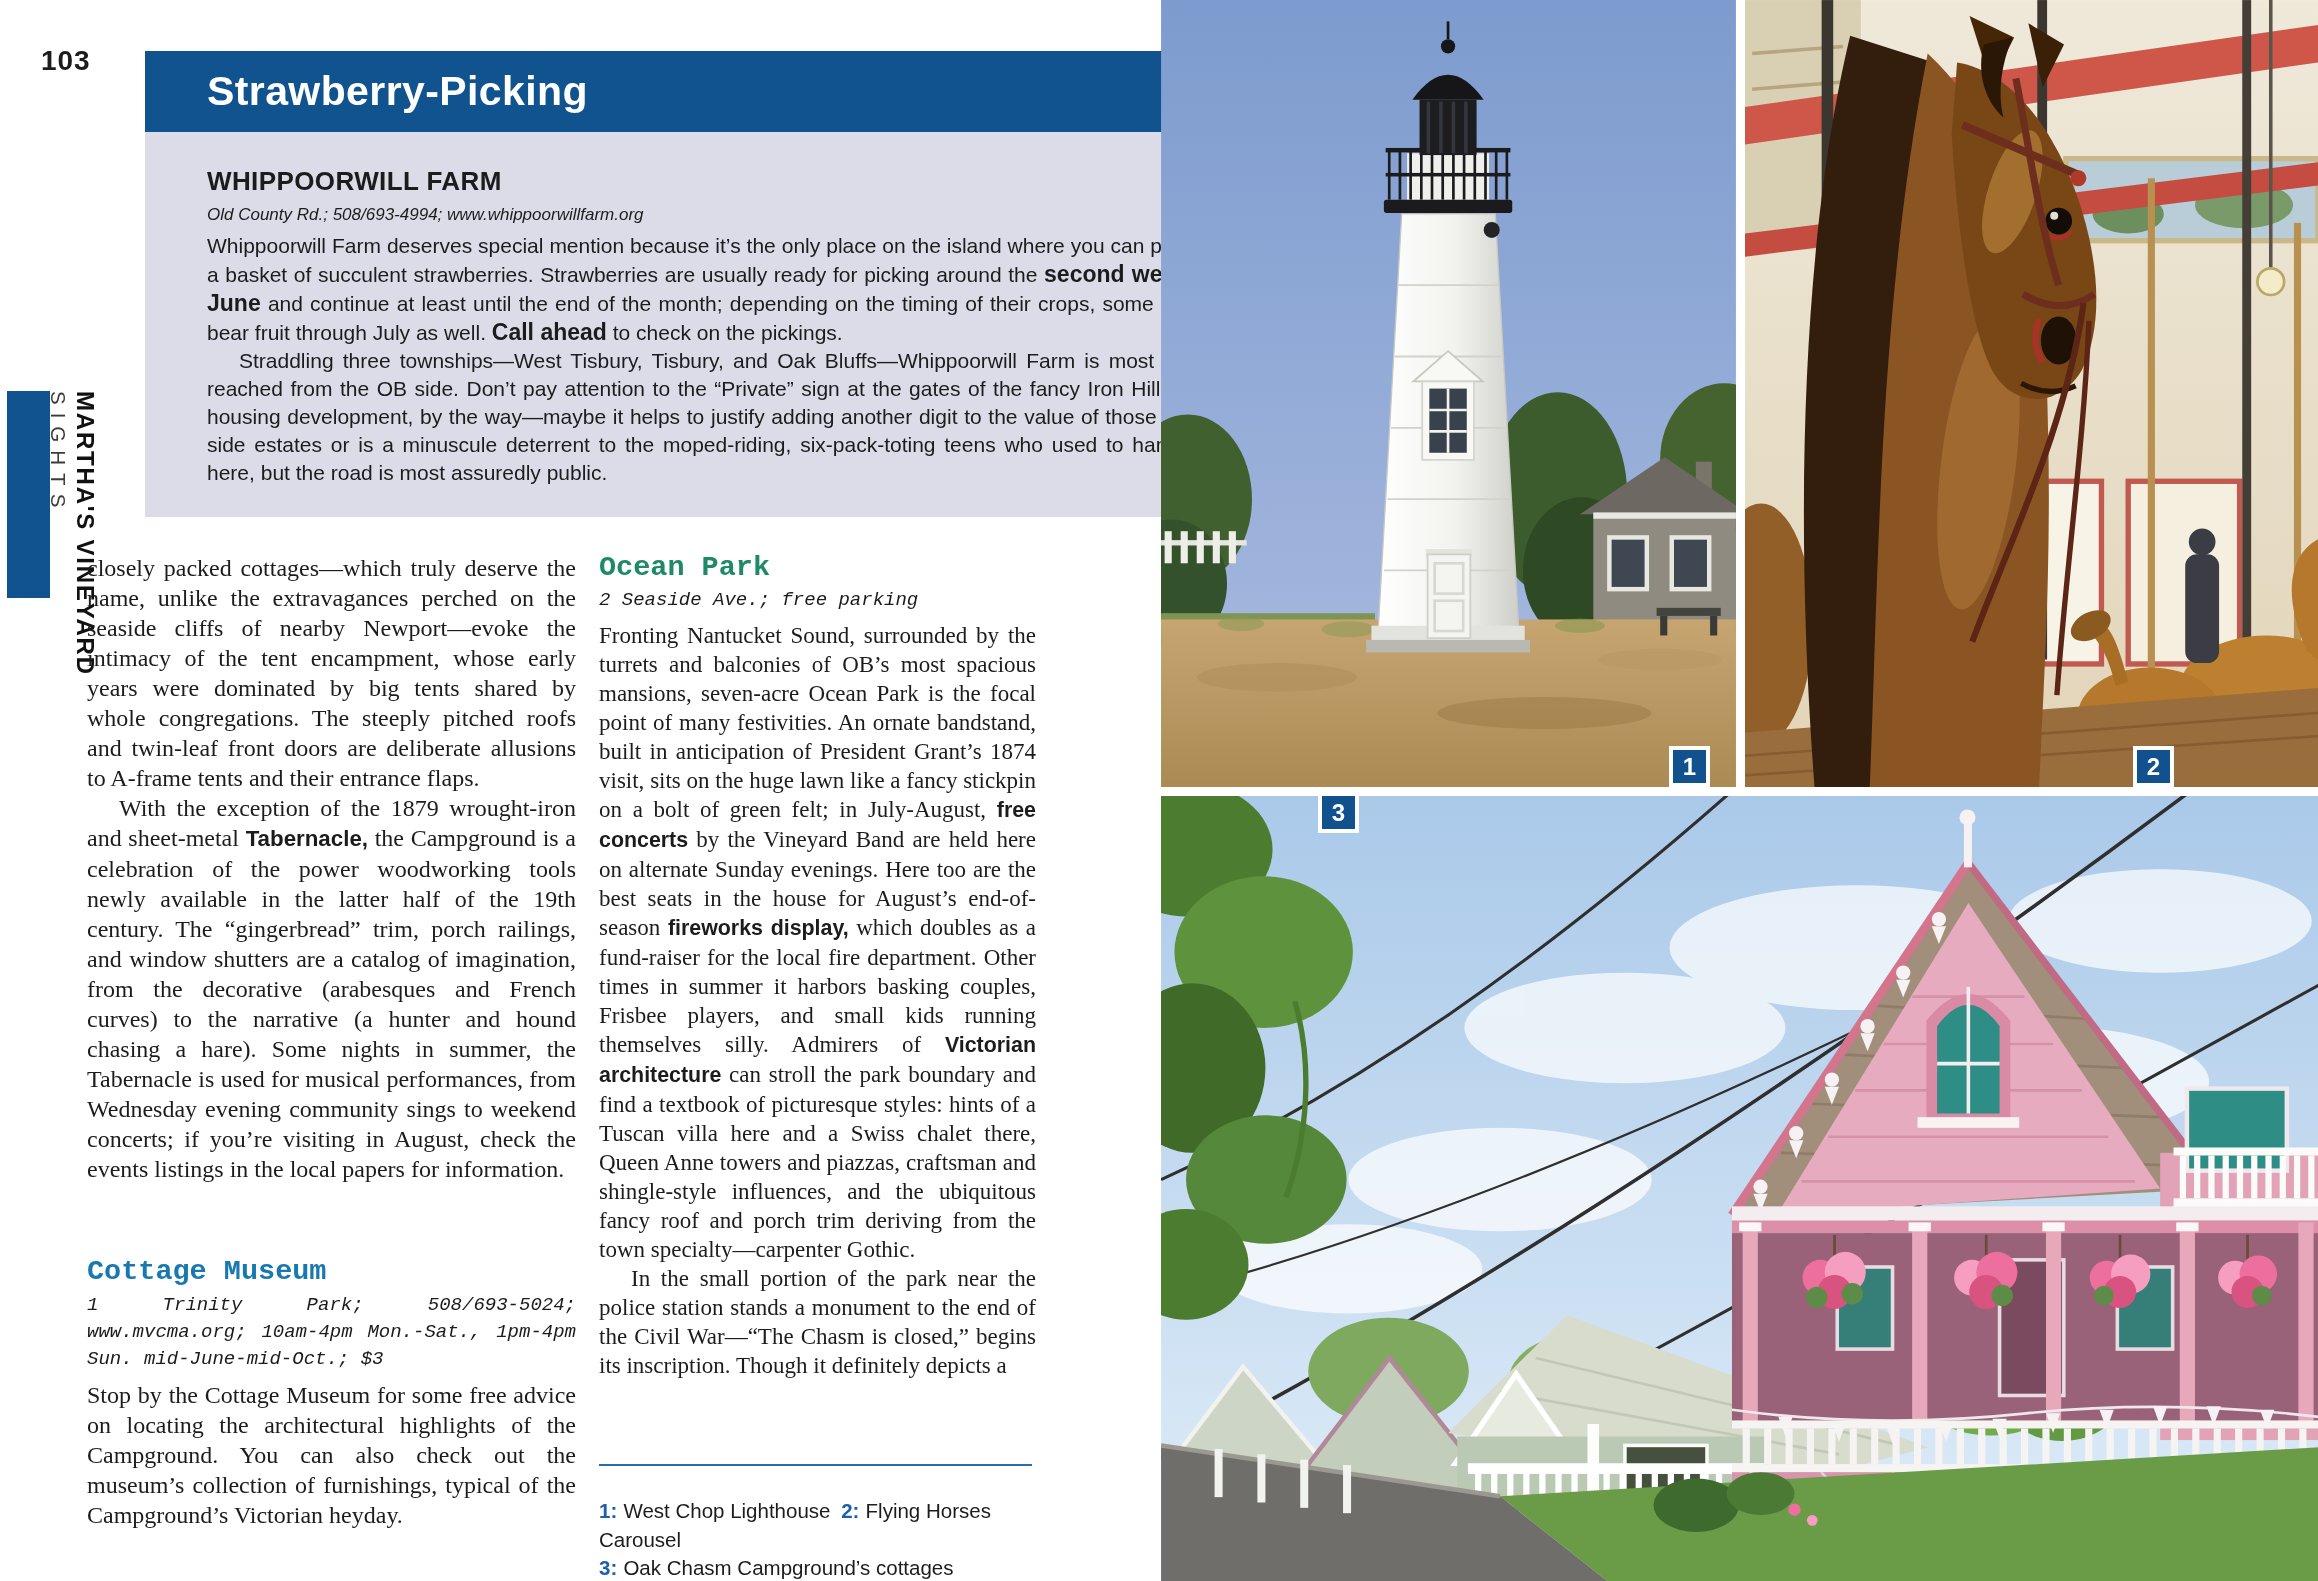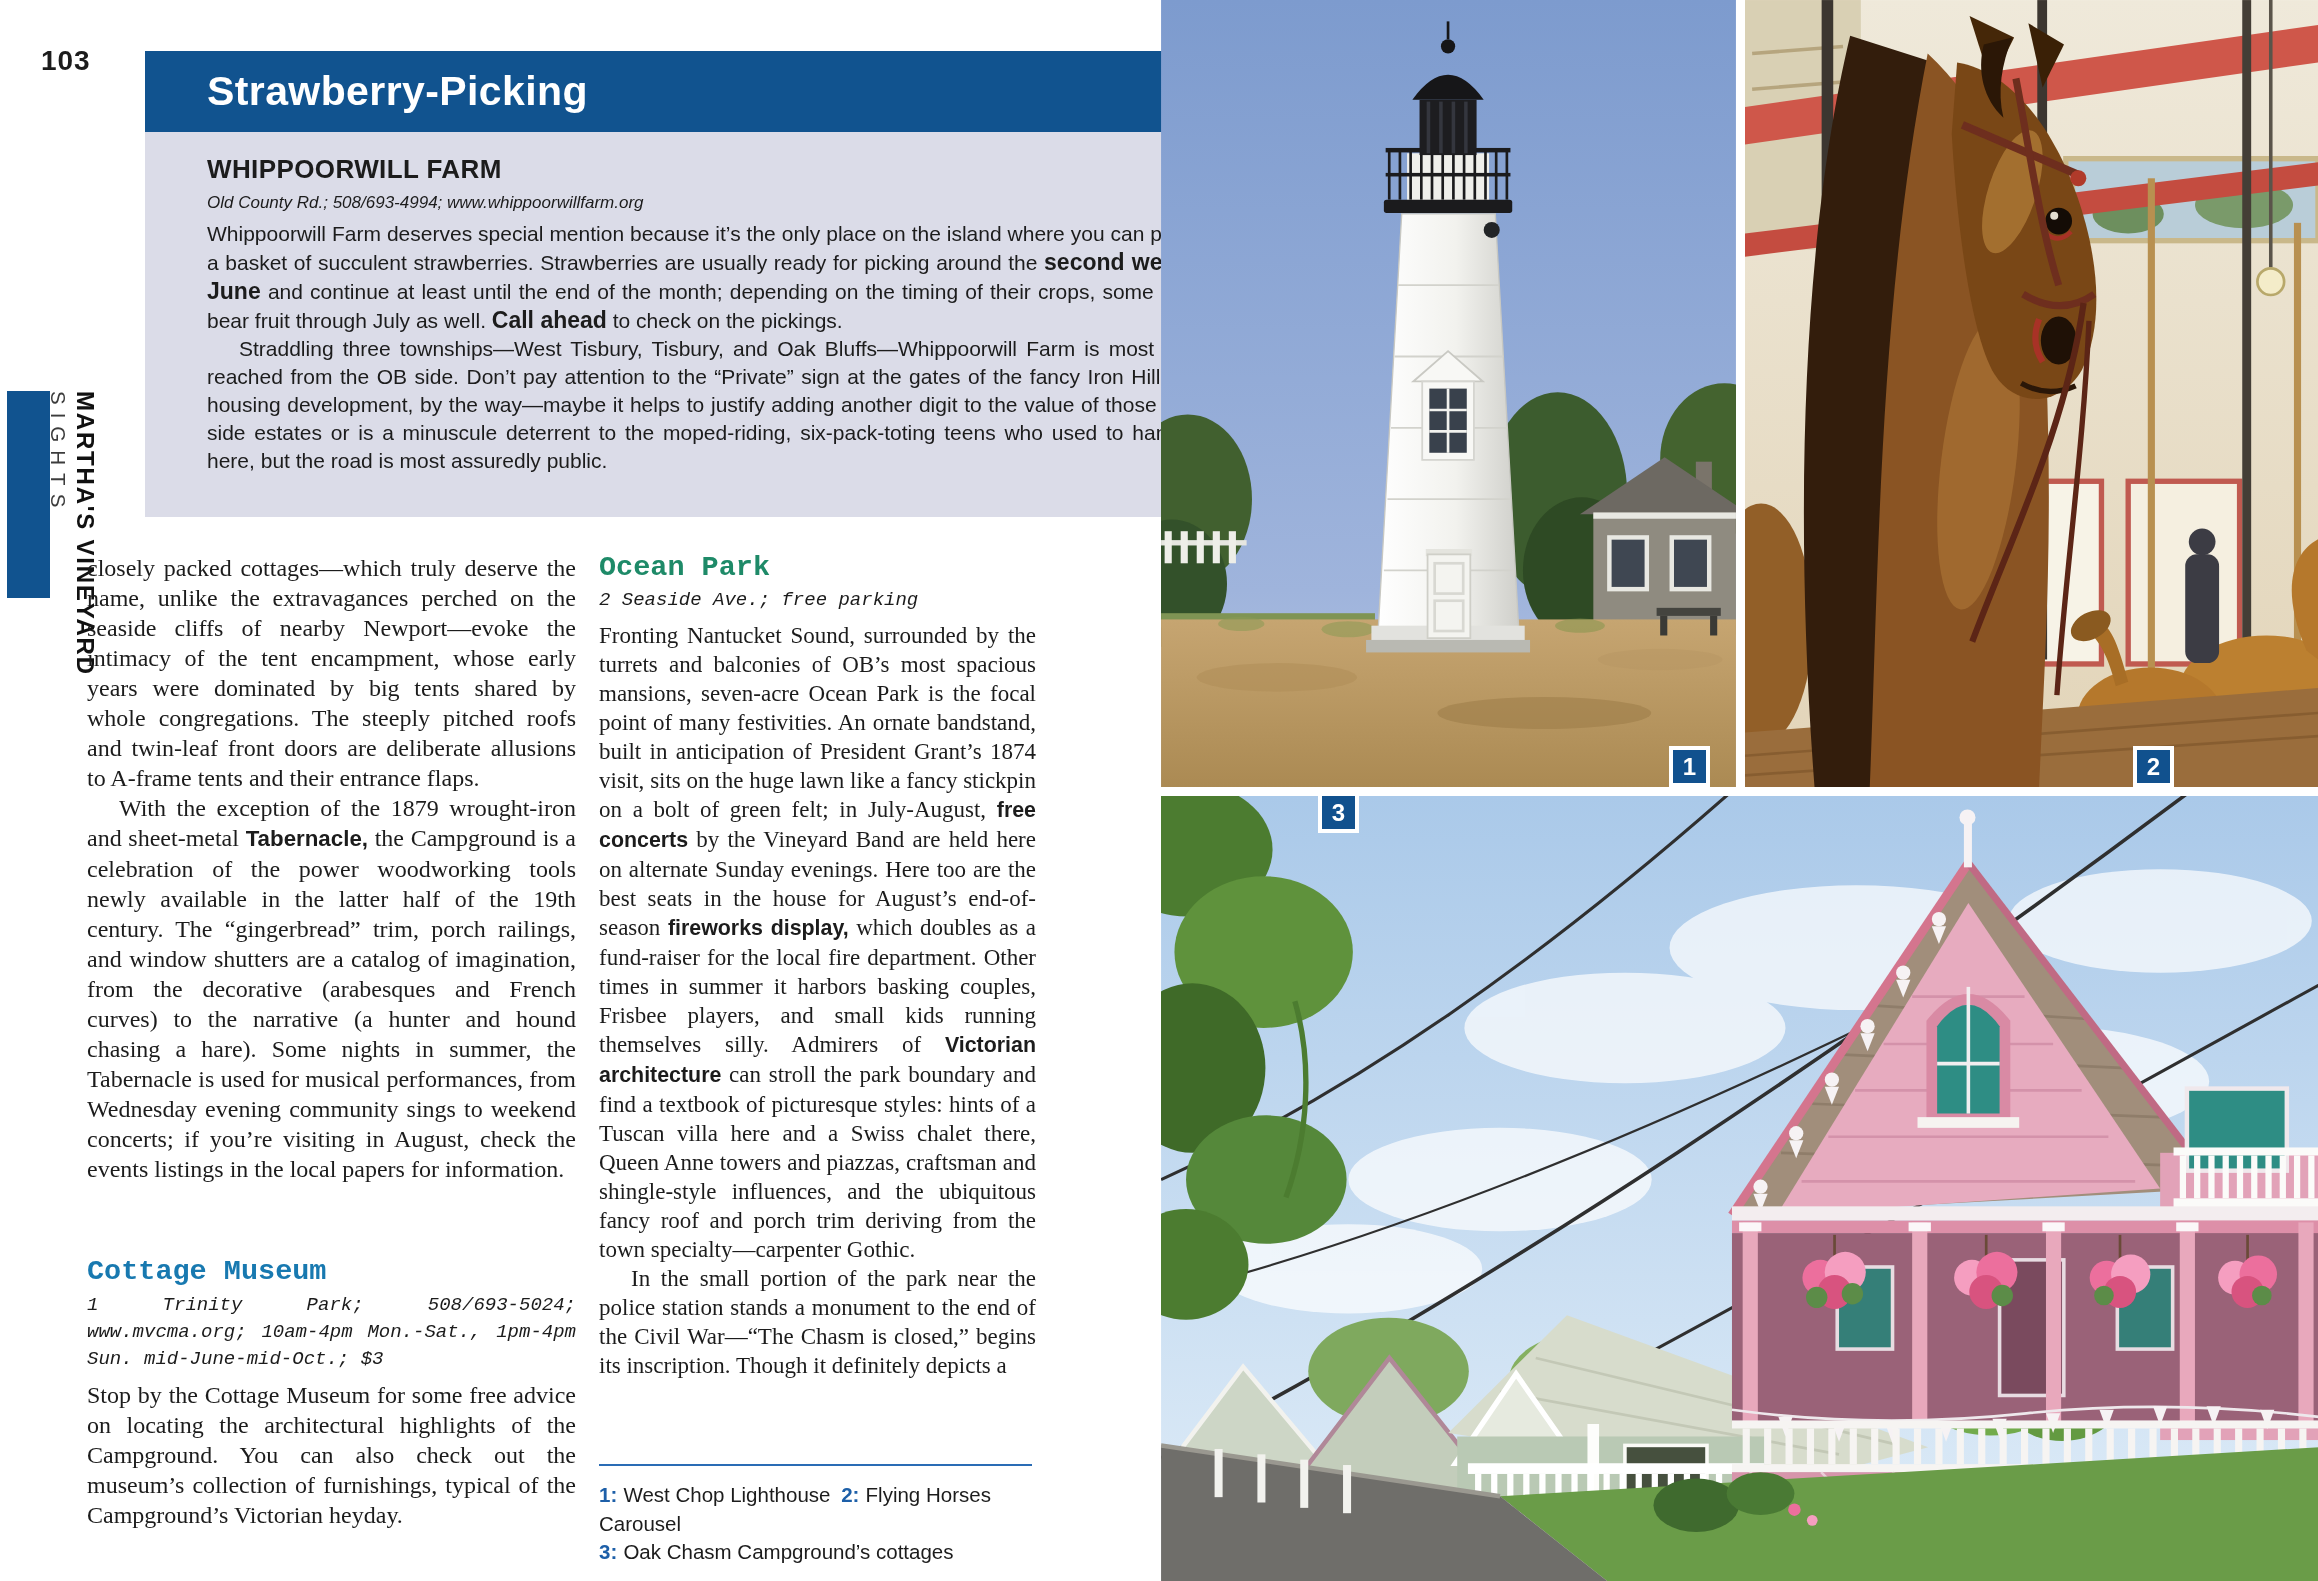--- a/index.html
+++ b/index.html
@@ -16,41 +16,41 @@
   
   .rail-bar{position:absolute;left:7.1px;top:391px;width:43px;height:207px;background:var(--blue);}
   .rail-vert{position:absolute;top:391px;writing-mode:vertical-rl;text-orientation:mixed;white-space:nowrap;}
   .rail-section{left:46px;font-size:20.5px;letter-spacing:8px;color:#3c3c3c;}
   .rail-chapter{left:71px;font-size:24px;font-weight:bold;letter-spacing:1.8px;color:#111;}
 
   
   .feature-box{position:absolute;left:145px;top:51px;width:1124px;}
   .feature-title-bar{height:81px;background:var(--blue);display:flex;align-items:center;padding-left:62px;}
   .feature-title{color:#ffffff;font-size:41px;font-weight:bold;letter-spacing:0.4px;}
-  .feature-body{background:var(--box);height:385px;padding:22px 52px 9px 62px;overflow:hidden;}
+  .feature-body{background:var(--box);height:385px;padding:34px 52px 9px 62px;overflow:hidden;}
   .feature-heading{font-size:26px;font-weight:bold;letter-spacing:0.4px;margin-bottom:4.5px;}
   .info{font-style:italic;font-size:17px;line-height:26px;margin-bottom:4.5px;}
   .fb-par{font-size:21px;line-height:28px;text-align:justify;}
   .fb-par .b{font-weight:bold;font-size:23px;}
   .indent{text-indent:32px;}
 
   
   .col{position:absolute;top:553px;font-family:"Liberation Serif",serif;
        font-size:23px;line-height:29px;text-align:justify;color:var(--ink);}
   .col1{left:87px;width:489px;font-size:24px;line-height:30px;}
   .col2{left:599px;width:437px;font-size:23px;line-height:29px;}
   .col .b{font-family:"Liberation Sans",sans-serif;font-weight:bold;font-size:0.93em;}
   .subhead{font-family:Liberation Mono, monospace;font-size:28.5px;font-weight:bold;margin-bottom:5.4px;}
   .subhead.green{color:var(--green);}
   .subhead.blue{color:var(--cm-blue);margin-top:73px;}
   .col .info{font-family:Liberation Mono, monospace;font-size:19px;line-height:27px;margin-bottom:6.2px;}
 
   
   .caption-block{position:absolute;left:599px;top:1464px;width:433px;
-       border-top:2.7px solid var(--rule);padding-top:15px;
+       border-top:2.7px solid var(--rule);padding-top:31px;
        font-family:"Liberation Sans",sans-serif;font-size:20.5px;line-height:28.5px;}
   .cap-num{color:var(--cap-blue);font-weight:bold;margin-right:6.2px;}
   .cap-label{margin-right:10.7px;}
 
   
   .photo{position:absolute;overflow:hidden;}
   .photo svg{display:block;}
   .photo1{left:1161px;top:0;width:575px;height:787px;}
   .photo2{left:1745px;top:0;width:573px;height:787px;}
   .photo3{left:1161px;top:796px;width:1158px;height:785px;}

